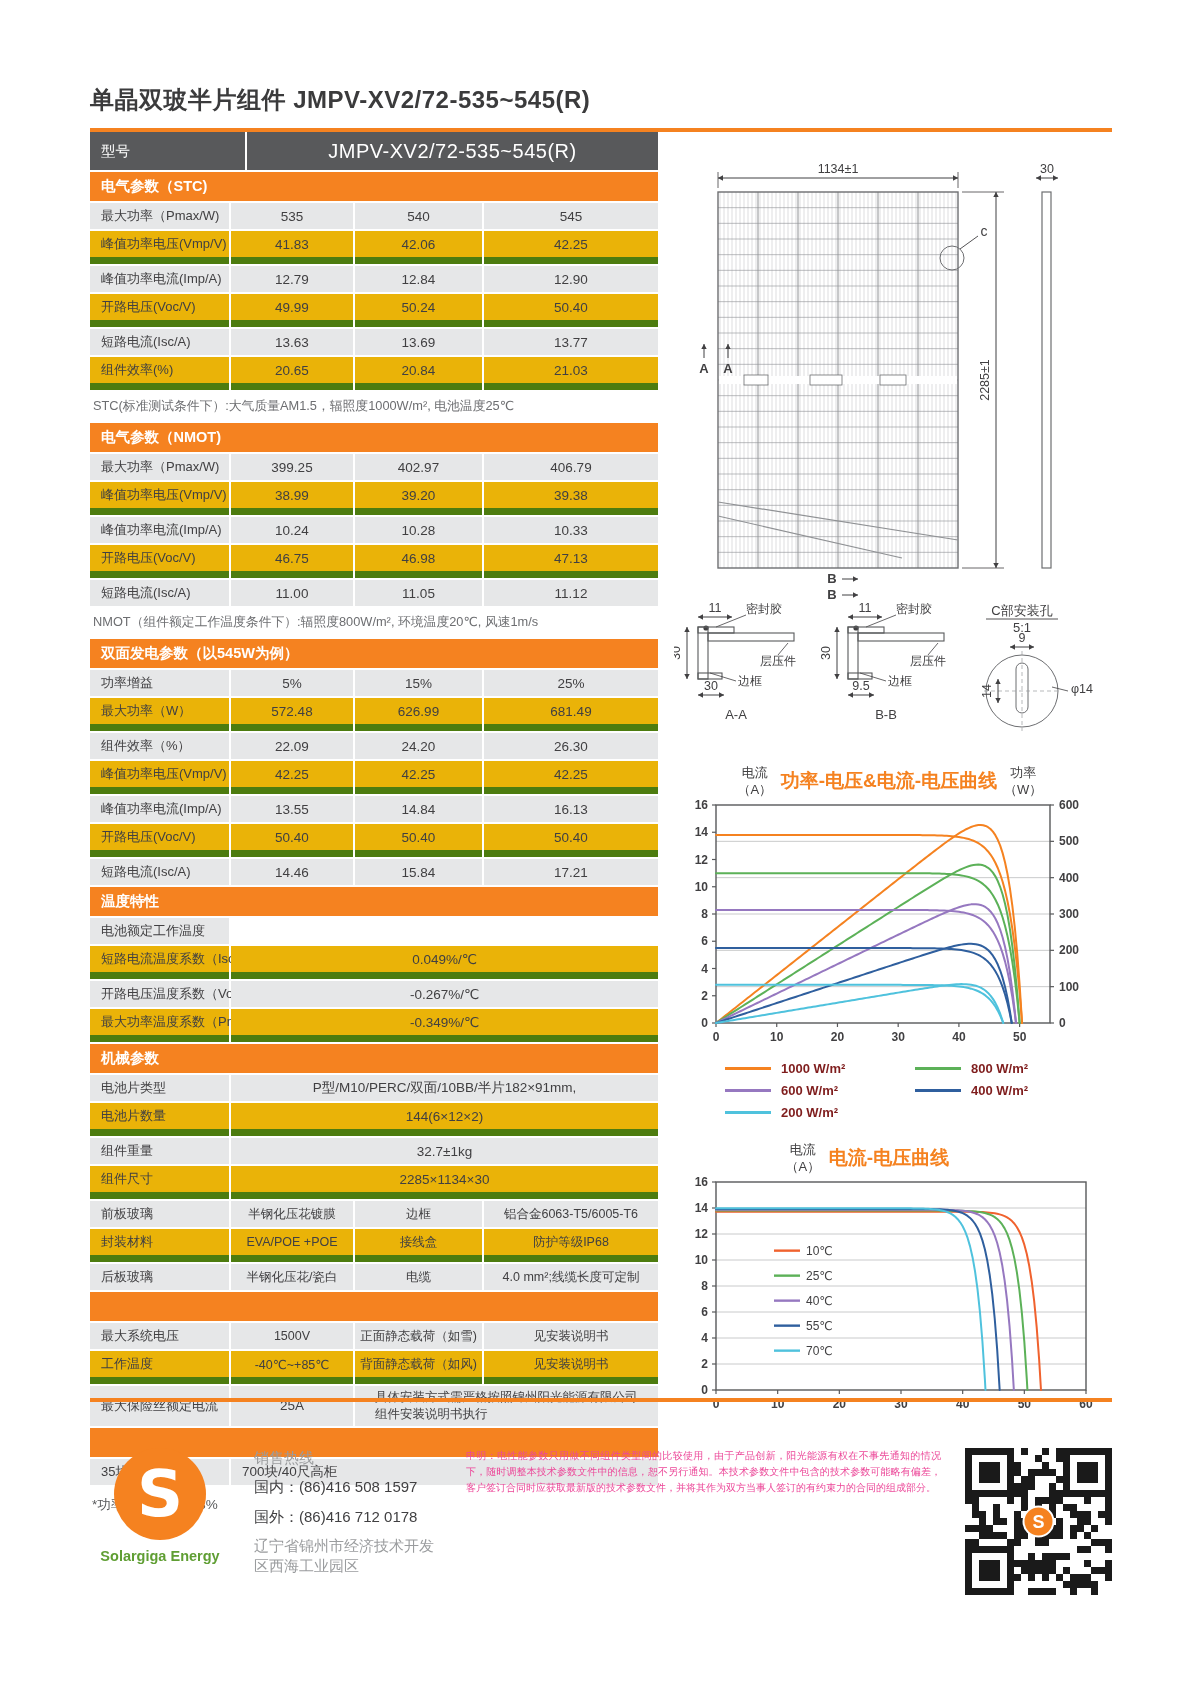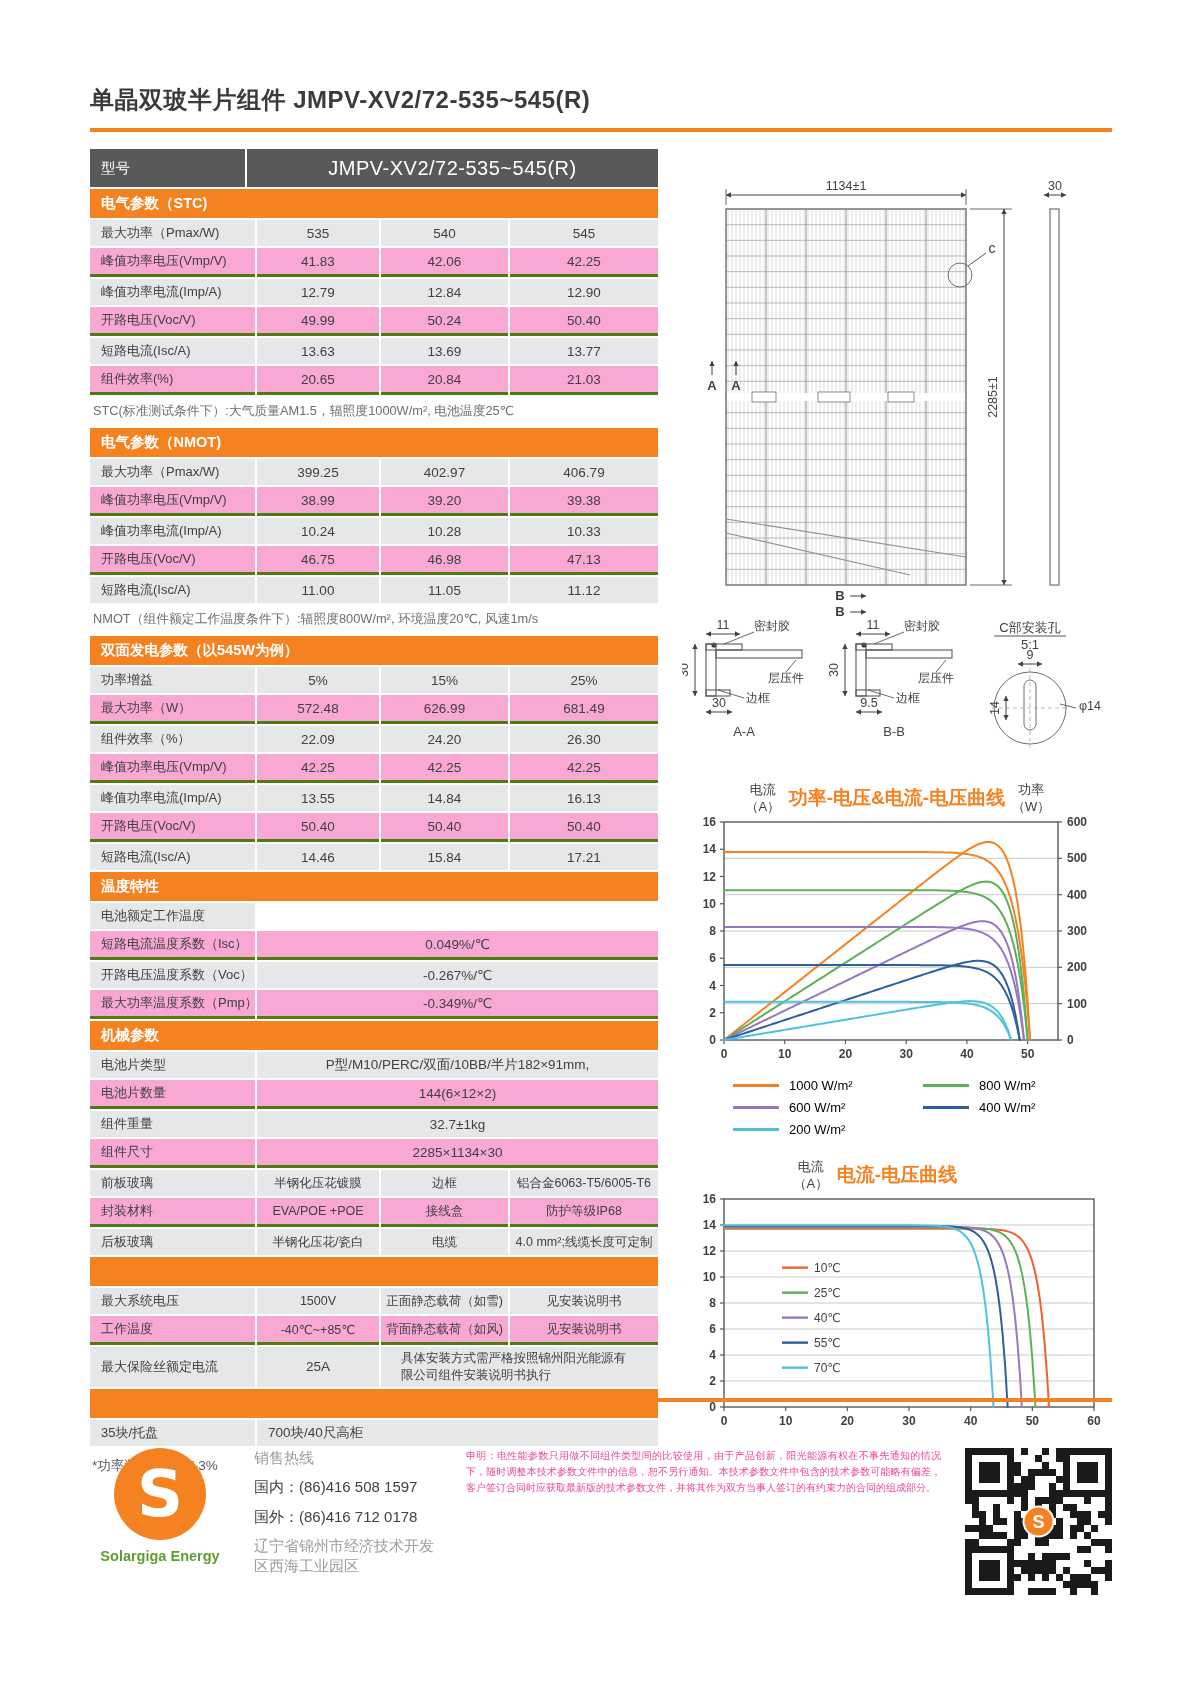--- a/index.html
+++ b/index.html
@@ -1,56 +1,56 @@
 <!DOCTYPE html>
 <html><head>
 <meta charset="utf-8">
 <style>
   html,body{margin:0;padding:0;background:#fff}
   .page{position:relative;width:1200px;height:1697px;background:#fff;overflow:hidden;
         font-family:"Liberation Sans","DejaVu Sans",sans-serif;color:#414042}
   .inner{padding:84px 88px 0 90px}
   .title{margin:0;font-size:24px;font-weight:bold;color:#3b3b3c;letter-spacing:.5px}
   .title-rule{height:4px;background:#F58220;margin-top:12px}
-  .content{display:flex;margin-top:17px;gap:24px}
+  .content{display:flex;margin-top:0;gap:16px}
   .left-col{width:568px;flex:none}
   .right-col{width:430px;flex:none;display:flex;flex-direction:column;align-items:center}
 
   .model-row{display:flex;background:#58595B;height:38px;margin-bottom:2px;color:#fff}
   .model-label{width:157px;display:flex;align-items:center;padding-left:11px;font-size:14.5px;
                border-right:2px solid #fff;box-sizing:border-box}
   .model-value{flex:1;display:flex;align-items:center;justify-content:center;font-size:20px;letter-spacing:.5px}
 
   .sec-h{background:#F58220;color:#fff;font-weight:bold;font-size:14.5px;height:29px;line-height:29px;
          padding-left:11px;margin-bottom:2px}
   .sec-bar{background:#F58220;height:29px;margin-bottom:2px}
   .t-note{font-size:12.8px;color:#6D6E71;padding:6px 2px 8px 3px}
   .t-row{display:flex;margin-bottom:2px;font-size:13.5px}
   .t-cell{min-height:26px;display:flex;align-items:center;justify-content:center;text-align:center;margin-right:2px}
   .t-cell:last-child{margin-right:0}
-  .c-label{width:165px;justify-content:flex-start;text-align:left;padding-left:11px;box-sizing:border-box;
+  .c-label{width:139px;justify-content:flex-start;text-align:left;padding-left:11px;box-sizing:border-box;
            font-size:13px;white-space:nowrap}
   .c-v1{width:122px}
   .c-v2{width:127px}
   .c-v3{flex:1}
   .c-span{flex:1}
   .c-q{font-size:12.5px;white-space:nowrap}
   .c-q4{flex:1;font-size:12.5px}
   .c-note{flex:1;justify-content:flex-start;text-align:left;padding:3px 20px;font-size:12.5px;line-height:1.35}
   .c-pack{flex:1;justify-content:flex-start;padding-left:11px}
   .bg0{background:#E6E7E8}
-  .bg1{background:#f9a8d4;border-bottom:3px solid #4d7c0f}
+  .bg1{background:#eab308;border-bottom:7px solid #4d7c0f}
   .footnote{font-size:13.5px;color:#58595B;padding:9px 0 0 2px}
 
   .chart-block{width:430px;margin-top:12px}
   .chart-head{display:flex;align-items:flex-start;justify-content:center}
   .axis-unit{width:52px;font-size:13px;color:#414042;text-align:center;line-height:1.3}
   .chart-title{font-size:19px;font-weight:bold;color:#F58220;padding-top:3px}
   .legend1{display:grid;grid-template-columns:190px 190px;justify-content:center;row-gap:7px;margin-top:8px}
-  .legend1 .li{display:flex;align-items:center;gap:10px;font-size:13px;font-weight:normal;color:#000000;padding-left:26px}
+  .legend1 .li{display:flex;align-items:center;gap:10px;font-size:13px;font-weight:bold;color:#7f1d1d;padding-left:26px}
   .legend1 .sw{width:46px;height:3px;flex:none}
 
   .footer{position:absolute;top:1398px;left:90px;width:1022px}
   .footer-rule{height:4px;background:#F58220}
   .footer-body{display:flex;margin-top:46px;gap:24px}
   .logo-wrap{width:140px;flex:none;text-align:center}
   .logo-circle{width:92px;height:92px;border-radius:50%;background:#F58220;margin:0 auto;
                display:flex;align-items:center;justify-content:center}
   .logo-circle span{color:#fff;font-size:64px;font-weight:bold;font-family:"DejaVu Sans",sans-serif;line-height:1}
   .logo-caption{margin-top:8px;font-size:14.5px;font-weight:bold;color:#5F9E33}

